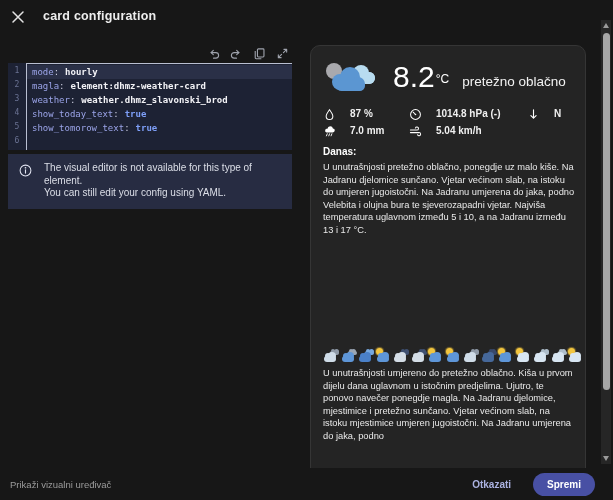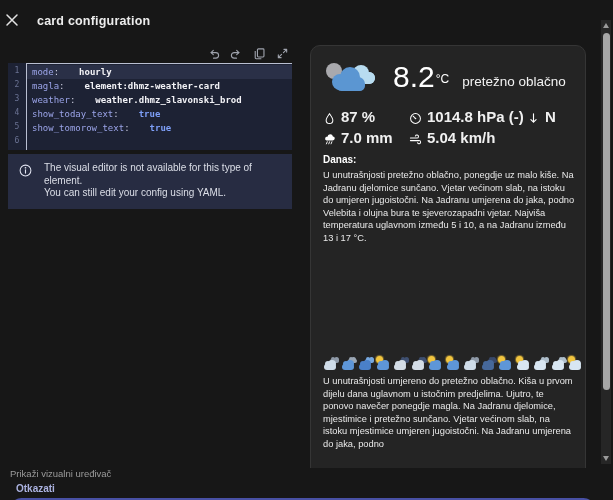--- a/index.html
+++ b/index.html
@@ -3,68 +3,68 @@
 <meta charset="utf-8">
 <style>
   html,body{margin:0;padding:0;}
   body{
     width:613px;height:500px;position:relative;overflow:hidden;
     background:#171717;
     font-family:"Liberation Sans", sans-serif;
     -webkit-font-smoothing:antialiased;
   }
   
-  .dialog-header{position:absolute;top:0;left:0;right:0;height:28px;display:flex;align-items:flex-end;padding-left:4px;gap:17px;z-index:5;}
+  .dialog-header{position:absolute;top:9px;left:0;right:0;height:28px;display:flex;align-items:flex-start;padding-left:10px;gap:17px;z-index:5;}
   .close-btn{width:16px;height:16px;display:flex;align-items:center;justify-content:center;cursor:pointer;}
   .page-title{font-size:12.5px;font-weight:700;color:#ededed;letter-spacing:.2px;}
   
   .content{position:absolute;top:28px;left:0;right:0;bottom:32px;overflow:hidden;}
   
   .left-panel{position:absolute;left:8px;top:18px;width:284px;}
   .editor-toolbar{height:15px;display:flex;justify-content:flex-end;align-items:center;gap:9px;margin-bottom:2px;padding-right:3px;}
   .tb-btn{width:14px;height:14px;display:flex;align-items:center;justify-content:center;cursor:pointer;}
   .code-editor{display:flex;background:#1d2234;height:87px;}
   .gutter{width:19px;text-align:center;color:#6b7394;font-family:"DejaVu Sans Mono",monospace;font-size:8px;line-height:14px;border-right:1px solid #b9bfd1;padding-top:1px;box-sizing:border-box;}
   .code-lines{flex:1;border-top:1px solid #b9bfd1;padding-top:1px;font-family:"DejaVu Sans Mono",monospace;font-size:9px;line-height:14px;overflow:hidden;}
   .code-line{padding-left:5px;white-space:pre;height:14px;}
   .code-line.active{background:#2a3047;}
   .ckey{color:#9ba4e8;}
   .csep{color:#c9cbdc;}
-  .cval{color:#f2f2f6;font-weight:700;margin-left:20px;}
+  .cval{color:#f2f2f6;font-weight:700;margin-left:6px;}
   .cval.bool{color:#7e9ff8;}
   
   .notice{margin-top:4px;background:#272c42;position:relative;padding:8px 10px 9px 36px;color:#dcdfe8;font-size:10px;line-height:12.5px;}
   .notice-title{font-weight:700;color:#fff;font-size:10.5px;margin-bottom:3px;}
   .notice .info-icon{position:absolute;left:11px;top:10px;}
   
   .preview-card{position:absolute;left:310px;top:17px;width:276px;height:900px;background:#242424;border:1px solid #353535;border-radius:10px;padding:10px 10px;box-sizing:border-box;}
   .card-top{display:flex;align-items:center;margin:2px 0 12px 2px;}
   .temp-wrap{margin-left:14px;display:flex;align-items:center;color:#fff;}
   .temp-value{font-size:30px;line-height:34px;}
   .temp-unit{font-size:12px;margin-top:3px;margin-left:1px;}
   .condition{margin-left:13px;font-size:13.5px;color:#f2f2f2;padding-top:8px;}
   .stats{display:grid;grid-template-columns:86px 118px 1fr;row-gap:4px;margin:0 0 8px 2px;}
-  .stat{display:flex;align-items:flex-end;gap:5px;font-size:15px;font-weight:600;color:#f0f0f0;white-space:nowrap;}
+  .stat{display:flex;align-items:flex-start;gap:14px;font-size:10px;font-weight:600;color:#f0f0f0;white-space:nowrap;}
   .stat svg{flex:0 0 auto;}
   .sect-label{font-weight:700;font-size:10px;color:#fff;margin:6px 0 4px 2px;}
   .sect-text{font-size:9.3px;line-height:12.5px;color:#e9e9e9;margin-left:2px;}
   .spacer{height:108px;}
   
   .hourly{display:flex;gap:1.5px;margin:2px 0 4px 2px;height:17px;align-items:flex-end;}
   .hicon{width:16px;height:16px;position:relative;flex:0 0 auto;}
   .hc{position:absolute;height:6px;width:12px;border-radius:3px;}
   .hc::before{content:"";position:absolute;width:6px;height:6px;border-radius:50%;background:inherit;left:1px;top:-3px;}
   .hc::after{content:"";position:absolute;width:8px;height:8px;border-radius:50%;background:inherit;left:4px;top:-4px;}
   .hc.front{left:1px;bottom:1px;z-index:2;}
   .hc.back{right:0;top:4px;width:9px;height:4px;z-index:1;}
   .hc.back::before{width:4px;height:4px;top:-2px;}
   .hc.back::after{width:5px;height:5px;left:3.5px;top:-2.5px;}
   .hsun{position:absolute;width:7px;height:7px;border-radius:50%;background:#f2c53f;left:0;top:1px;z-index:0;box-shadow:0 0 1px 1px rgba(242,197,63,.45);}
   
-  .dialog-footer{position:absolute;left:0;right:0;bottom:0;height:32px;background:#171717;display:flex;padding:0 10px;z-index:10;box-sizing:border-box;flex-direction:column;}
+  .dialog-footer{position:absolute;left:0;right:0;bottom:0;height:32px;background:#171717;display:flex;align-items:center;padding:0 10px;z-index:10;box-sizing:border-box;}
   .show-visual{color:#9b9b9b;font-size:9.5px;cursor:pointer;}
   .footer-spacer{flex:1;}
   .cancel-btn{color:#abb2e0;font-weight:600;font-size:10px;margin-right:16px;padding:4px 6px;cursor:pointer;}
   .save-btn{background:#4850a4;color:#fff;font-weight:700;font-size:10px;padding:6px 14px;border-radius:13px;margin-right:8px;cursor:pointer;}
   
   .scrollbar{position:absolute;top:20px;right:2px;width:10px;height:444px;background:#262626;z-index:20;}
   .sb-arrow{position:absolute;left:1.5px;width:0;height:0;border-left:3.5px solid transparent;border-right:3.5px solid transparent;cursor:pointer;}
   .sb-up{top:3px;border-bottom:5px solid #9a9a9a;}
   .sb-down{bottom:3px;border-top:5px solid #9a9a9a;}
   .sb-thumb{position:absolute;top:13px;left:1.5px;width:7px;height:357px;background:#a6a6a6;border-radius:4px;cursor:pointer;}

